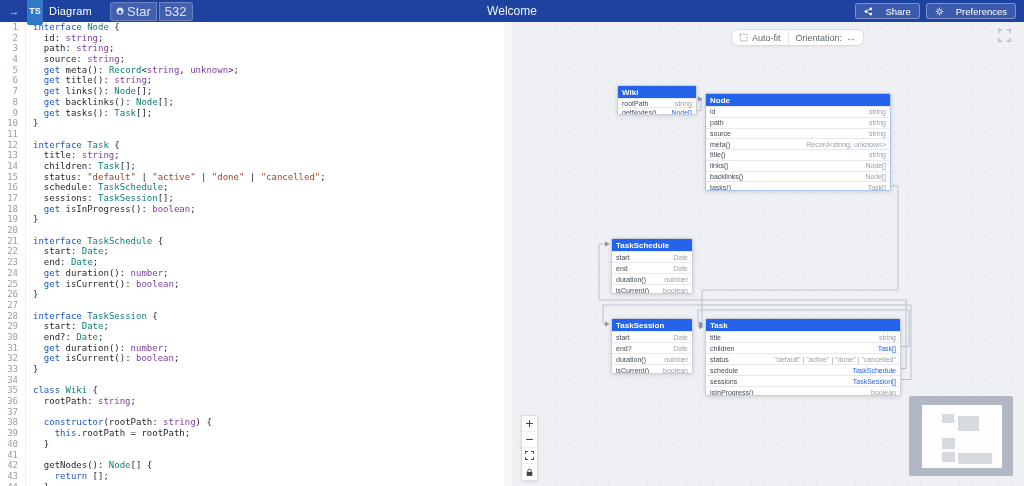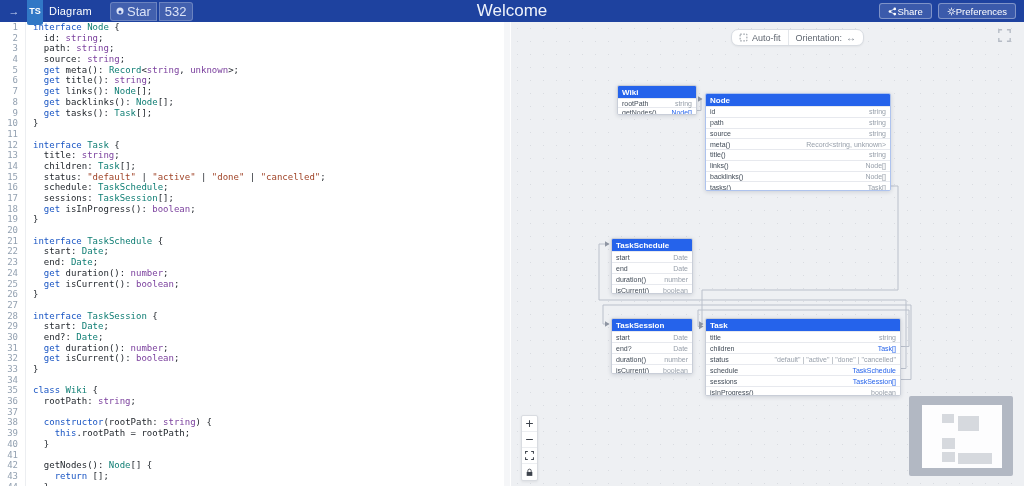--- a/index.html
+++ b/index.html
@@ -14,24 +14,24 @@
   .sidebar-toggle { color:#cdd9f4; font-size:11px; cursor:pointer; width:14px; text-align:center; }
   .ts-badge { background:#3178c6; color:#fff; font-weight:bold; font-size:9px;
     width:16px; height:28px; display:flex; align-items:center; justify-content:center;
     border-radius:2px; }
   .app-name { font-weight:normal; font-size:11px; letter-spacing:.2px; }
   .gh-badge { display:flex; margin-left:12px; font-size:13px; color:#dbe3f7;justify-content:center; }
   .gh-star, .gh-count { background:rgba(255,255,255,.16); border:1px solid rgba(255,255,255,.22);
     padding:1px 5px; display:flex; align-items:center; gap:3px; }
   .gh-star { border-radius:3px 0 0 3px; }
   .gh-count { border-radius:0 3px 3px 0; margin-left:2px; }
-  .hdr-title { position:absolute; left:0; right:0; text-align:center; font-size:17px;
+  .hdr-title { position:absolute; left:0; right:0; text-align:center; font-size:12px;
     color:#eef2fb; pointer-events:none; }
   .hdr-right { margin-left:auto; display:flex; gap:6px; padding-right:8px; }
-  .hdr-btn { display:flex; align-items:center; gap:0; background:rgba(255,255,255,.13);
+  .hdr-btn { display:flex; align-items:center; gap:12px; background:rgba(255,255,255,.13);
     border:1px solid rgba(255,255,255,.35); border-radius:3px; color:#fff;
     font-size:9.5px; padding:2px 8px; cursor:pointer; height:16px; }
   .hdr-btn svg { display:block; }
 
   
   #editor { position:absolute; left:0; top:22px; width:510px; height:464px;
     background:#fff; border-right:1px solid #e4e6ea; overflow:hidden;
     font-family:"DejaVu Sans Mono", monospace; font-size:9px; }
   #scroll-track { position:absolute; left:504px; top:22px; width:6px; height:464px;
     background:#f5f6f8; }

